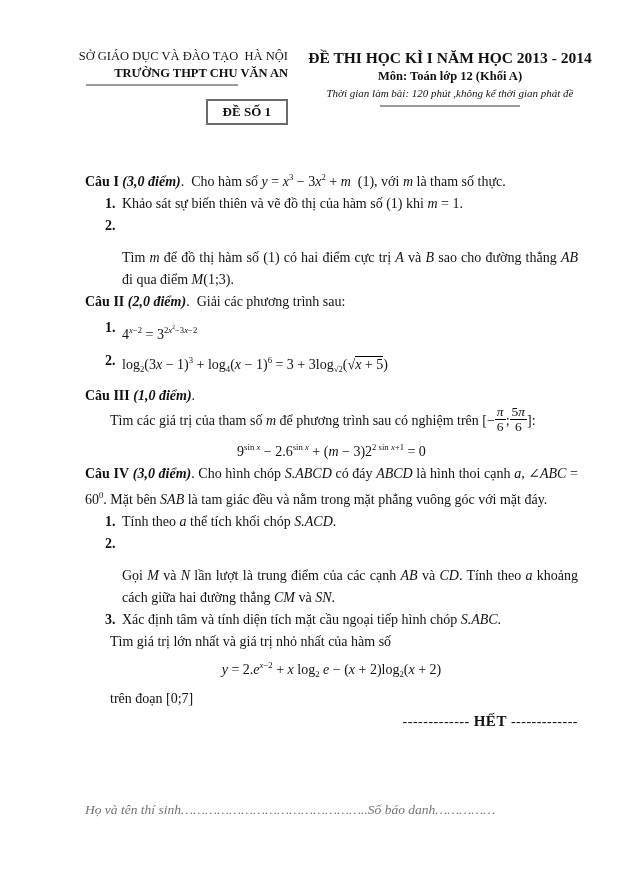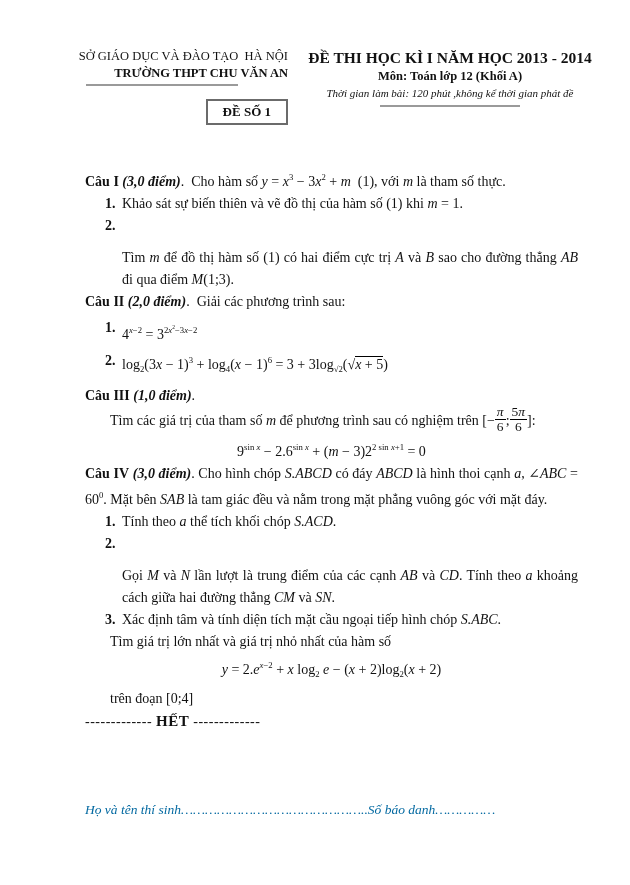--- a/index.html
+++ b/index.html
@@ -35,25 +35,25 @@
   .q3para{padding-left:25px;margin:5px 0 2px;}
   .eq{text-align:center;margin:2px 0;}
   .indent{padding-left:25px;}
   .frac{display:inline-block;vertical-align:middle;text-align:center;
         line-height:1.05;font-size:13.5px;position:relative;top:-2px;}
   .fn{display:block;border-bottom:1px solid #000;padding:0 2px;}
   .fd{display:block;}
   .ovl{border-top:1px solid #000;}
   sup{font-size:0.62em;}
   sub{font-size:0.62em;}
-  .het{text-align:left;margin-top:13px;letter-spacing:0.5px;}
+  .het{text-align:right;margin-top:13px;letter-spacing:0.5px;}
   .het b{font-size:15px;}
   
   .footer{position:absolute;left:85px;top:802px;width:500px;
-          font-style:italic;font-size:13.5px;color:#0369a1;}
+          font-style:italic;font-size:13.5px;color:#737373;}
 </style>
 </head>
 <body>
 
 <div class="page">
 
   <div class="hdr-left">
     <div class="dept">SỞ GIÁO DỤC VÀ ĐÀO TẠO&nbsp; HÀ NỘI</div>
     <div class="school">TRƯỜNG THPT CHU VĂN AN</div>
     <div class="school-rule"></div>
@@ -104,20 +104,20 @@
         <span class="inum">2.</span>
         <span class="itext just">Gọi <i>M</i> và <i>N</i> lần lượt là trung điểm của các cạnh <i>AB</i> và <i>CD</i>. Tính theo <i>a</i> khoảng cách giữa hai đường thẳng <i>CM</i> và <i>SN</i>.</span>
       </div>
     <div class="item">
         <span class="inum">3.</span>
         <span class="itext">Xác định tâm và tính diện tích mặt cầu ngoại tiếp hình chóp <i>S.ABC</i>.</span>
       </div>
 
     <p class="indent">Tìm giá trị lớn nhất và giá trị nhỏ nhất của hàm số</p>
     <p class="eq mline"><i>y</i> = 2.<i>e</i><sup><i>x</i>−2</sup> + <i>x</i> log<sub>2</sub> <i>e</i> − (<i>x</i> + 2)log<sub>2</sub>(<i>x</i> + 2)</p>
-    <p class="indent">trên đoạn [0;4]</p>
+    <p class="indent">trên đoạn [0;7]</p>
 
     <p class="het">------------- <b>HẾT</b> -------------</p>
   </div>
 
   <div class="footer">Họ và tên thí sinh………………………………………..Số báo danh……………</div>
 
 </div>
 
 </body></html>

